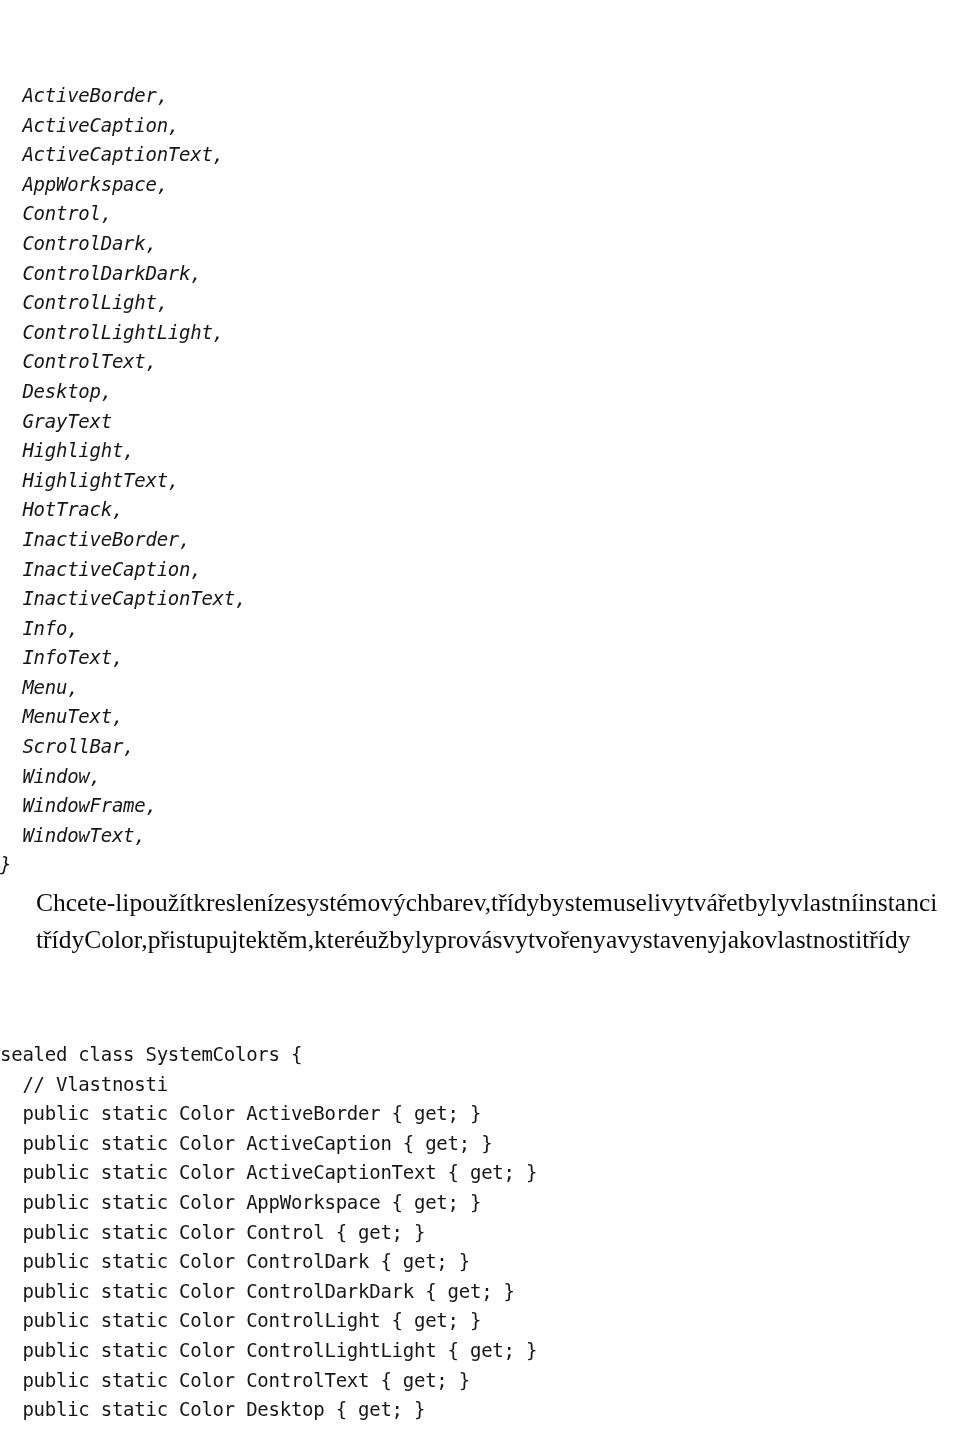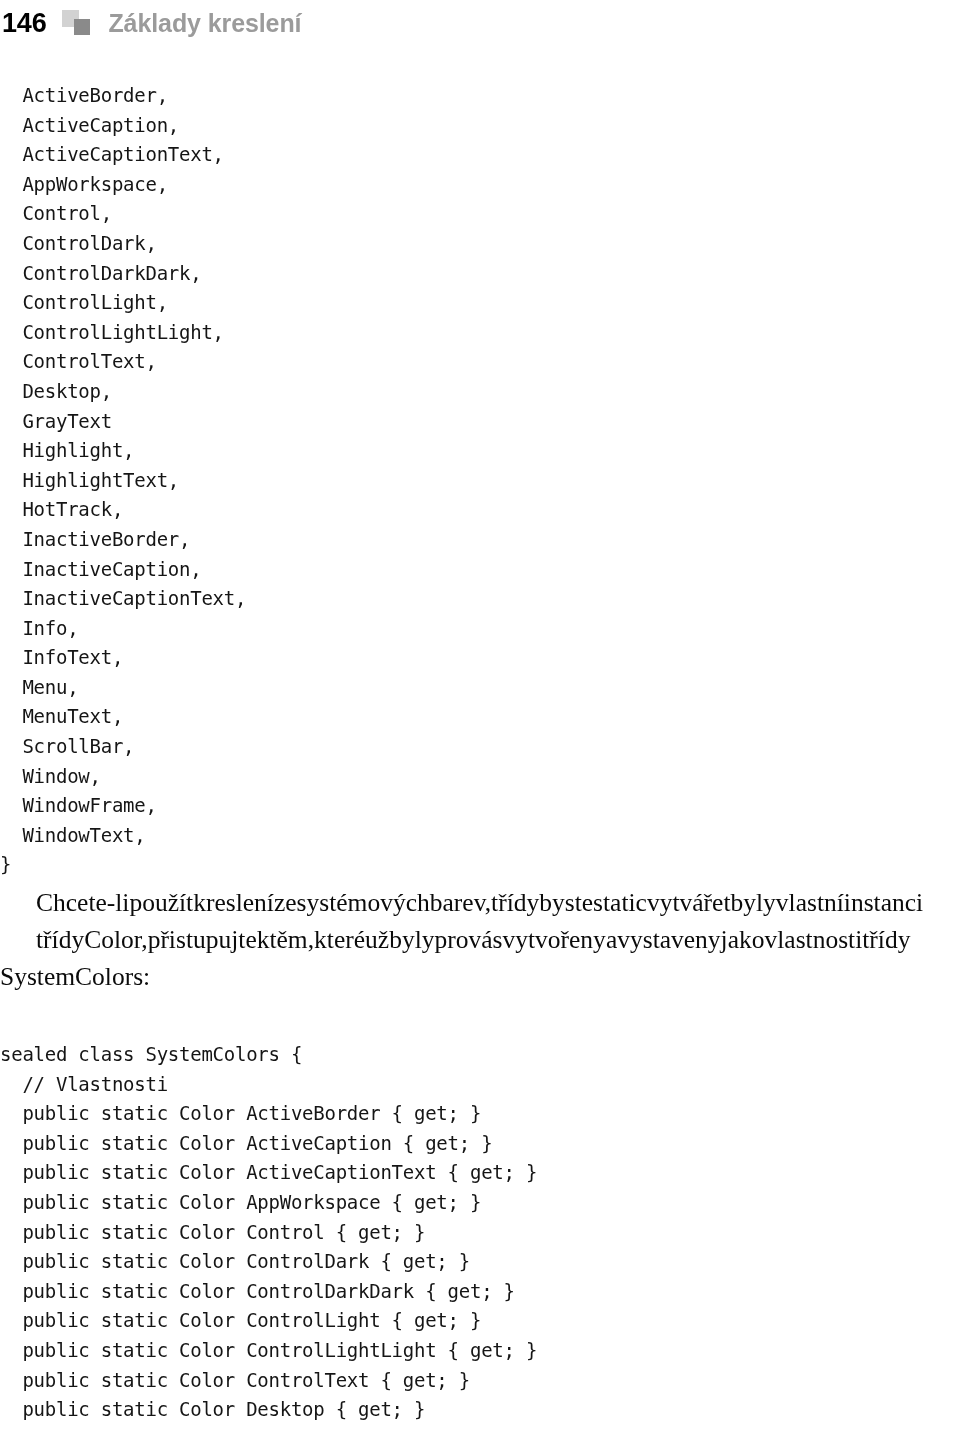--- a/index.html
+++ b/index.html
@@ -83,20 +83,21 @@
     line-height: 29.6px;
     color: #151515;
     white-space: pre;
     letter-spacing: -0.25px;
   }
   .code-block-one {
     position: absolute;
     left: 0;
     top: 62px;
     width: 932px;
+    font-style: italic;
   }
   .code-block-two {
     position: absolute;
     left: 0;
     top: 1021px;
     width: 960px;
   }
   .code-line { display: block; height: 29.6px; }
 
   
@@ -122,42 +123,34 @@
     width: 764px;
     padding-left: 36px;
   }
   .body-para .pline.justified > span { white-space: pre; }
 </style>
 </head>
 <body>
 
 <div class="page">
 
-  <div class="page-header">
-    <span class="folio">146</span>
-    <span class="header-icon">
-      <span class="sq-light"></span>
-      <span class="sq-dark"></span>
-    </span>
-    <span class="header-title">Základy kreslení</span>
-  </div>
 
   <pre class="code code-block-one"><span class="code-line">  ActiveBorder,</span><span class="code-line">  ActiveCaption,</span><span class="code-line">  ActiveCaptionText,</span><span class="code-line">  AppWorkspace,</span><span class="code-line">  Control,</span><span class="code-line">  ControlDark,</span><span class="code-line">  ControlDarkDark,</span><span class="code-line">  ControlLight,</span><span class="code-line">  ControlLightLight,</span><span class="code-line">  ControlText,</span><span class="code-line">  Desktop,</span><span class="code-line">  GrayText</span><span class="code-line">  Highlight,</span><span class="code-line">  HighlightText,</span><span class="code-line">  HotTrack,</span><span class="code-line">  InactiveBorder,</span><span class="code-line">  InactiveCaption,</span><span class="code-line">  InactiveCaptionText,</span><span class="code-line">  Info,</span><span class="code-line">  InfoText,</span><span class="code-line">  Menu,</span><span class="code-line">  MenuText,</span><span class="code-line">  ScrollBar,</span><span class="code-line">  Window,</span><span class="code-line">  WindowFrame,</span><span class="code-line">  WindowText,</span><span class="code-line">}</span></pre>
 
   <div class="body-para">
     <span class="pline justified">
         <span>Chcete-li</span>
         <span>použít</span>
         <span>kreslení</span>
         <span>ze</span>
         <span>systémových</span>
         <span>barev,</span>
         <span>třídy</span>
         <span>byste</span>
-        <span>static</span>
+        <span>museli</span>
         <span>vytvářet</span>
         <span>byly</span>
         <span>vlastní</span>
         <span>instanci</span>
       </span>
     <span class="pline justified">
         <span>třídy</span>
         <span>Color,</span>
         <span>přistupujte</span>
         <span>k</span>
@@ -167,18 +160,17 @@
         <span>byly</span>
         <span>pro</span>
         <span>vás</span>
         <span>vytvořeny</span>
         <span>a</span>
         <span>vystaveny</span>
         <span>jako</span>
         <span>vlastnosti</span>
         <span>třídy</span>
       </span>
-    <span class="pline">SystemColors:</span>
   </div>
 
   <pre class="code code-block-two"><span class="code-line">sealed class SystemColors {</span><span class="code-line">  // Vlastnosti</span><span class="code-line">  public static Color ActiveBorder { get; }</span><span class="code-line">  public static Color ActiveCaption { get; }</span><span class="code-line">  public static Color ActiveCaptionText { get; }</span><span class="code-line">  public static Color AppWorkspace { get; }</span><span class="code-line">  public static Color Control { get; }</span><span class="code-line">  public static Color ControlDark { get; }</span><span class="code-line">  public static Color ControlDarkDark { get; }</span><span class="code-line">  public static Color ControlLight { get; }</span><span class="code-line">  public static Color ControlLightLight { get; }</span><span class="code-line">  public static Color ControlText { get; }</span><span class="code-line">  public static Color Desktop { get; }</span><span class="code-line">  public static Color GrayText { get; }</span></pre>
 
 </div>
 
 </body></html>

